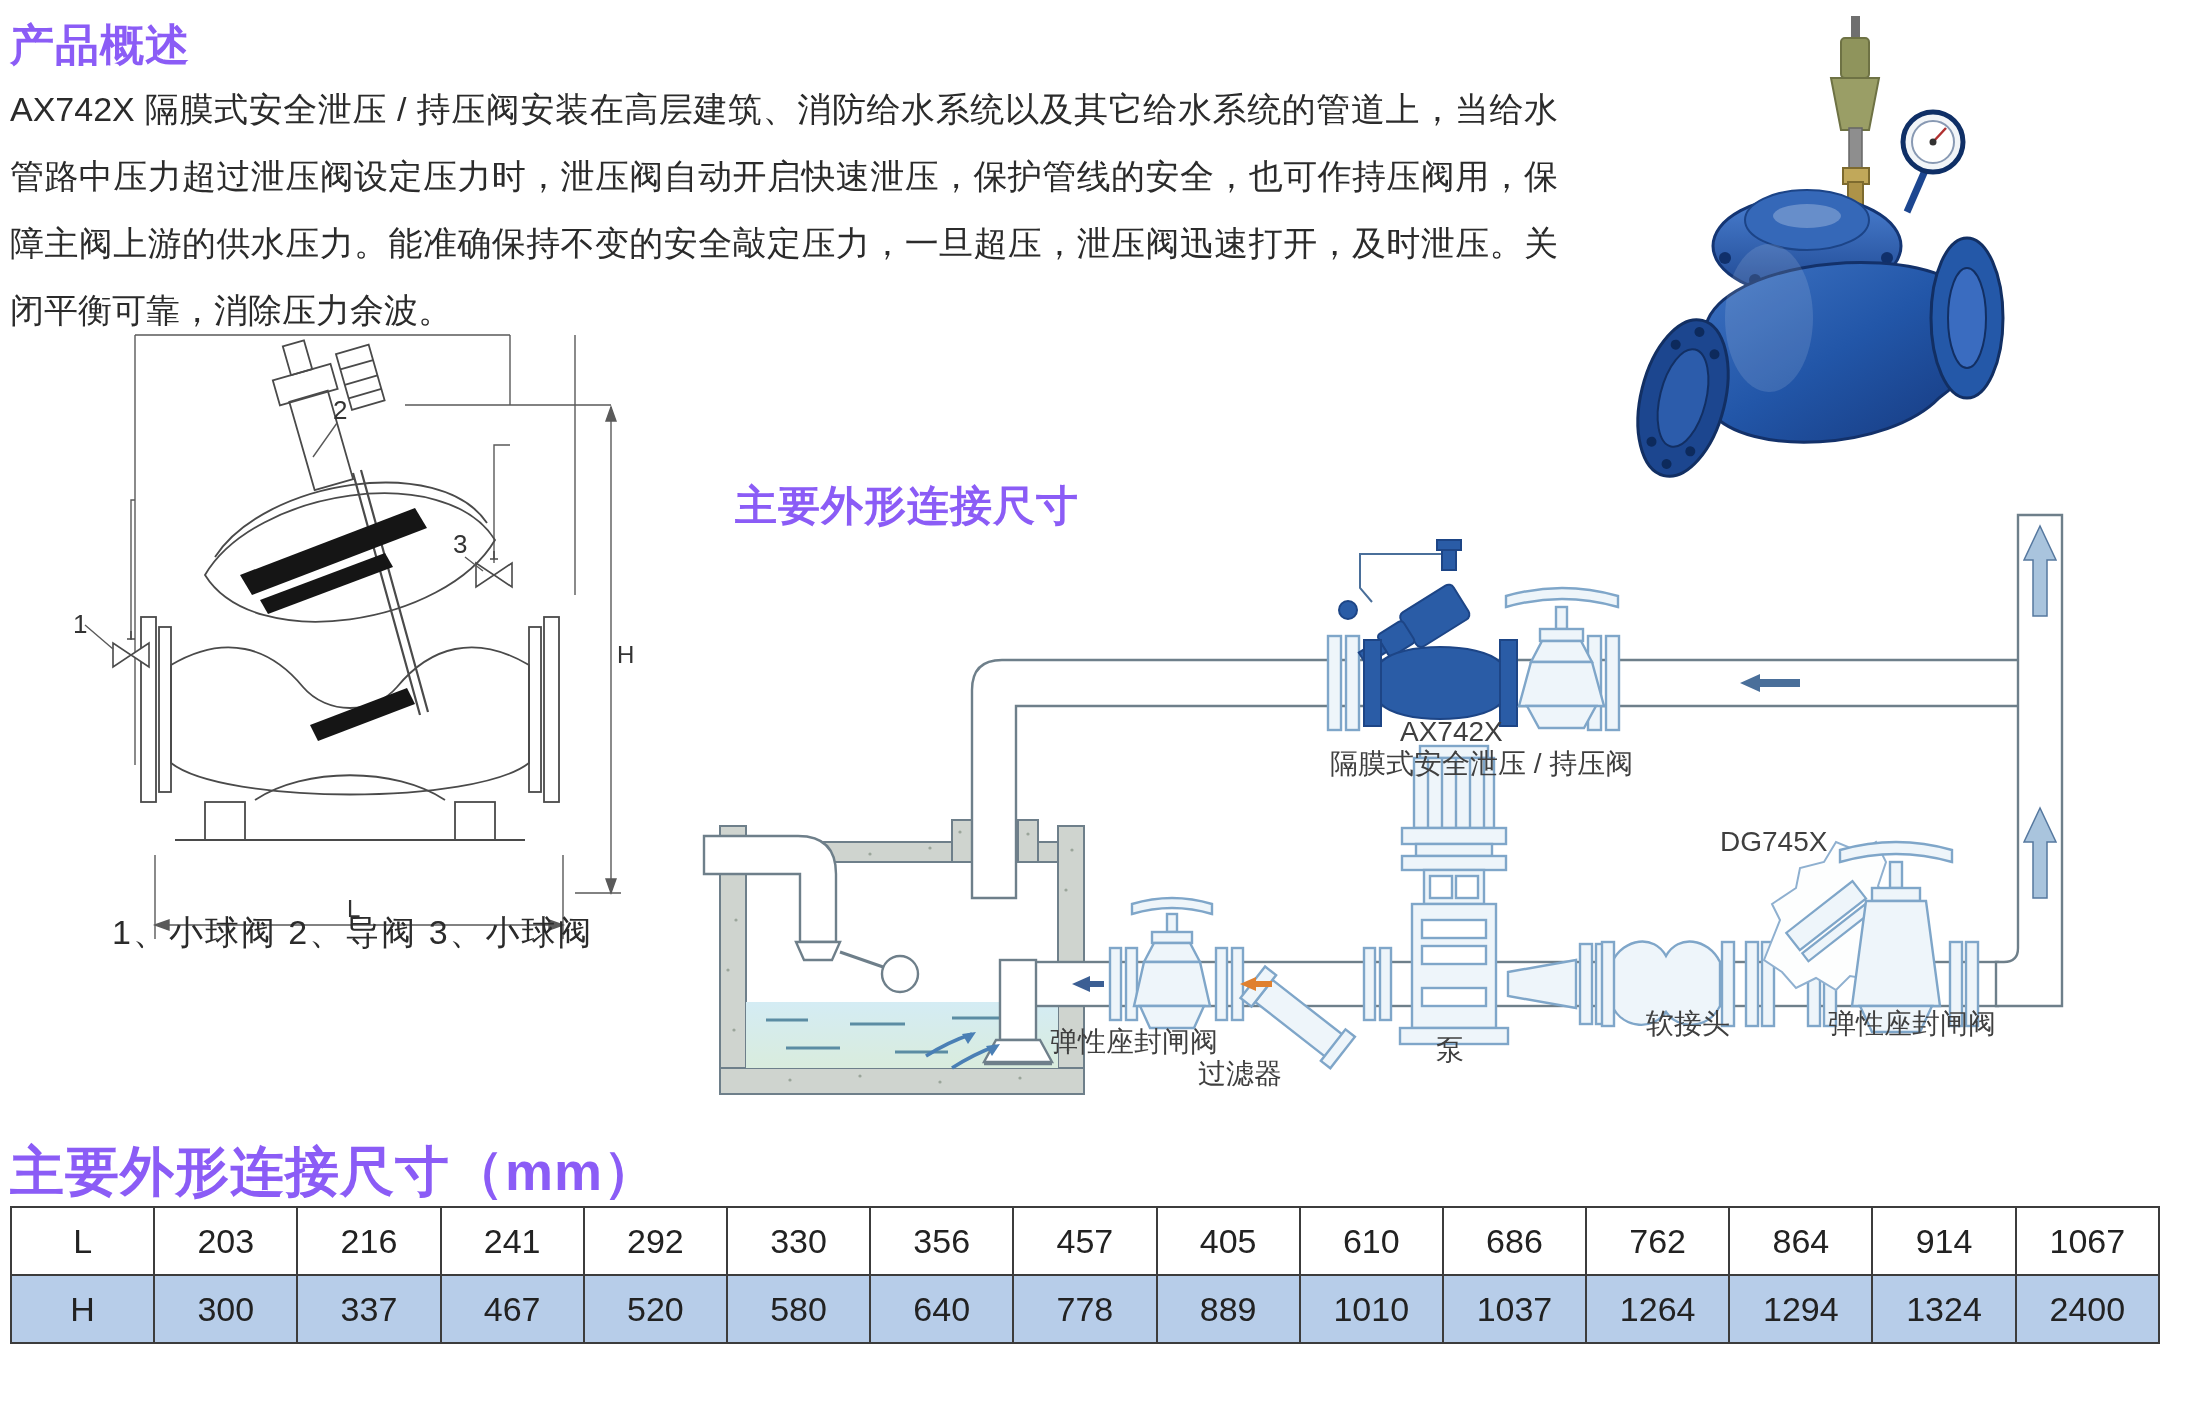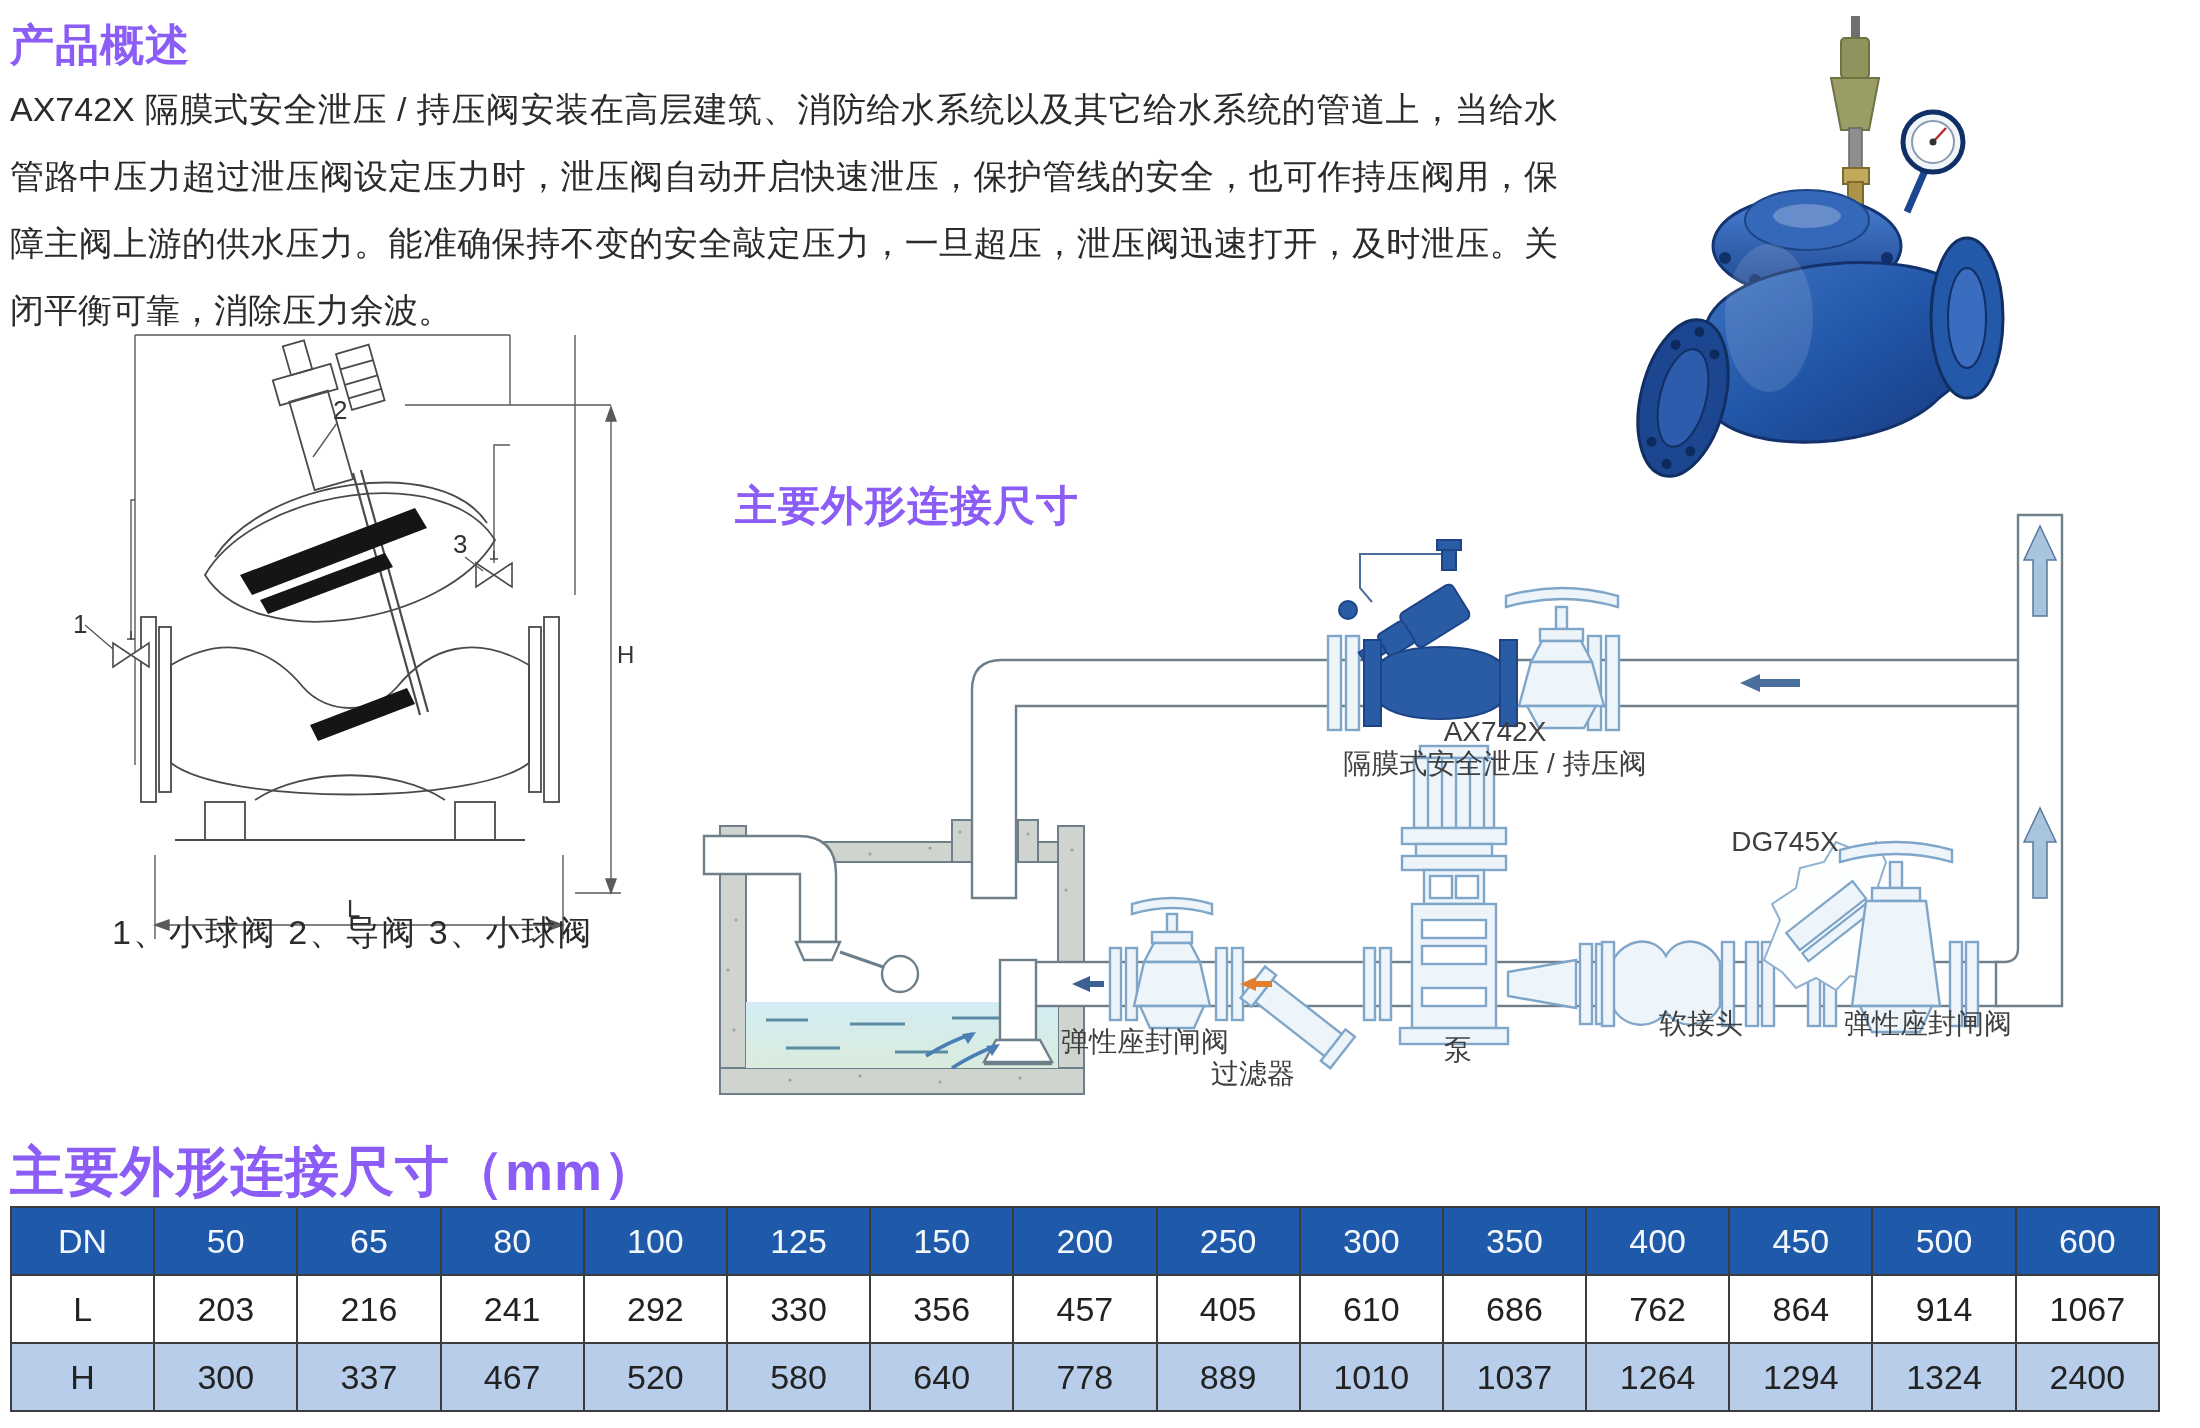--- a/index.html
+++ b/index.html
@@ -2,21 +2,21 @@
 <html><head>
 <meta charset="utf-8">
 <style>
   html,body{margin:0;padding:0;background:#ffffff;}
   body{width:2200px;height:1428px;position:relative;overflow:hidden;
        font-family:"Liberation Sans","DejaVu Sans",sans-serif;color:#262626;}
   .abs{position:absolute;}
   .h1{font-size:44px;font-weight:700;color:#8b5cf6;letter-spacing:1px;}
   .para{font-size:34px;line-height:67px;text-align:justify;color:#2b2b2b;}
   .caption{font-size:34px;color:#2b2b2b;letter-spacing:2px;}
-  .dlabel{font-size:28px;color:#3f3f3f;text-align:center;line-height:32px;}
+  .dlabel{font-size:28px;color:#3f3f3f;line-height:32px;}
   
   table.dim{border-collapse:collapse;table-layout:fixed;width:2150px;font-size:34px;}
   table.dim td{border:2px solid #3c3c3c;text-align:center;height:66px;padding:0;color:#222;}
   table.dim tr.hdr td{background:#1e5aa9;color:#f4f8fc;}
   table.dim tr.lrow td{background:#ffffff;}
   table.dim tr.hrow td{background:#b7cde9;}
   svg{display:block;}
 </style>
 </head>
 <body>
@@ -337,37 +337,20 @@
   <div class="abs dlabel" style="left:1128px;top:518px;width:200px;">弹性座封闸阀</div>
   <div class="abs dlabel" style="left:350px;top:536px;width:190px;">弹性座封闸阀</div>
   <div class="abs dlabel" style="left:498px;top:568px;width:110px;">过滤器</div>
   <div class="abs dlabel" style="left:736px;top:544px;width:44px;">泵</div>
 </div>
 
 <div class="abs h1" style="left:10px;top:1136px;font-size:54px;">主要外形连接尺寸（mm）</div>
 <div class="abs" style="left:10px;top:1206px;">
   <table class="dim">
     <tbody>
-        <tr class="hdr">
-          <td>DN</td>
-          <td>50</td>
-          <td>65</td>
-          <td>80</td>
-          <td>100</td>
-          <td>125</td>
-          <td>150</td>
-          <td>200</td>
-          <td>250</td>
-          <td>300</td>
-          <td>350</td>
-          <td>400</td>
-          <td>450</td>
-          <td>500</td>
-          <td>600</td>
-        </tr>
         <tr class="lrow">
           <td>L</td>
           <td>203</td>
           <td>216</td>
           <td>241</td>
           <td>292</td>
           <td>330</td>
           <td>356</td>
           <td>457</td>
           <td>405</td>

